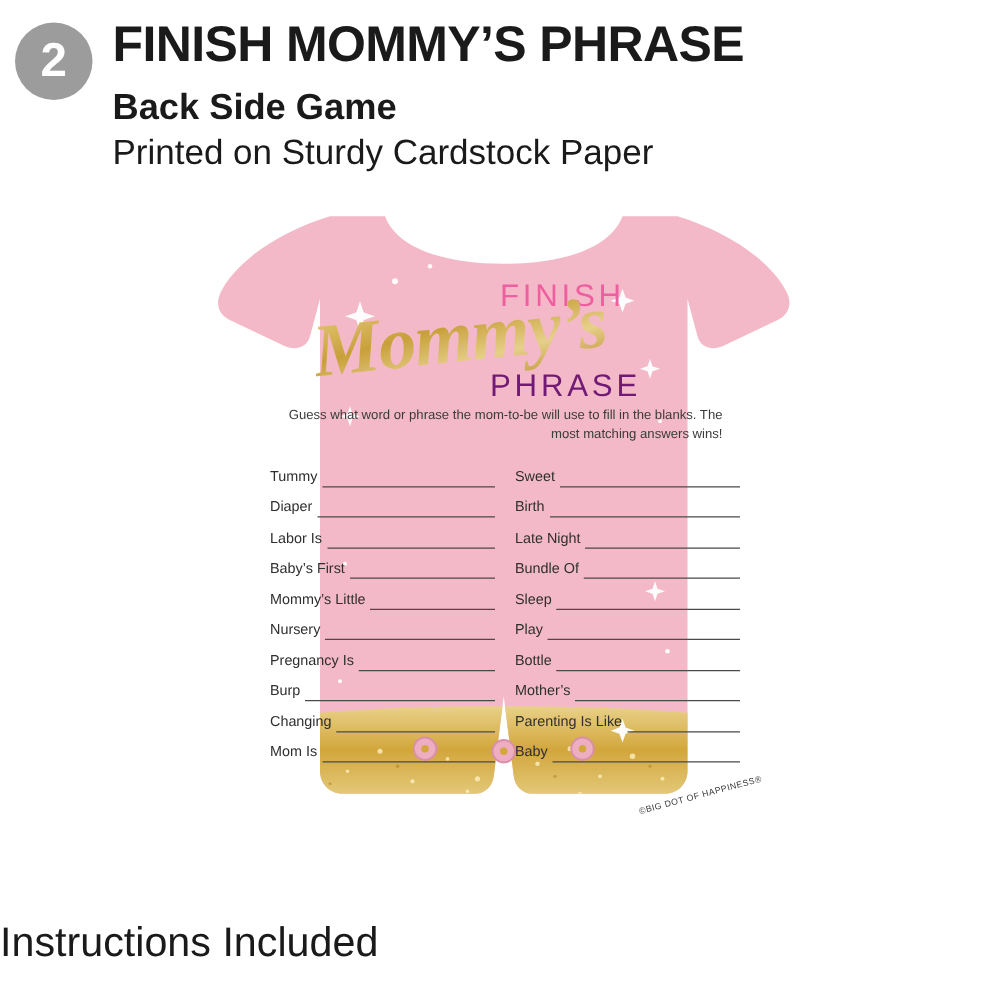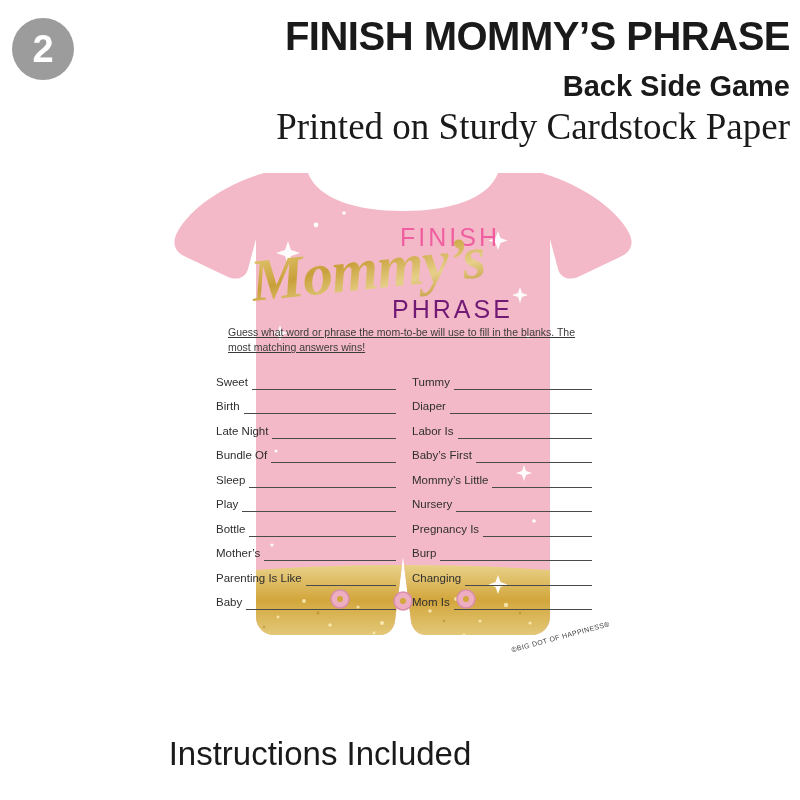--- a/index.html
+++ b/index.html
@@ -38,49 +38,48 @@
     display: flex;
     align-items: center;
     justify-content: center;
     font-family: "Liberation Sans", sans-serif;
   }
   .header-text {
     position: absolute;
     left: 90px;
     top: 0;
     width: 700px;
-    text-align: right;
+    text-align: left;
   }
   .header-title {
     font-size: 40px;
     font-weight: bold;
     letter-spacing: -0.5px;
     line-height: 1.1;
     margin-top: 6px;
     white-space: nowrap;
   }
   .header-sub1 {
     font-size: 29px;
     line-height: 1.25;
     margin-top: 10px;
     font-weight: bold;
   }
   .header-sub2 {
-    font-size: 37px;
+    font-size: 28px;
     line-height: 1.25;
-    font-family: Liberation Serif, serif;
   }
 
   
   .footer {
     position: absolute;
     left: 0;
     bottom: 24px;
     width: 640px;
-    text-align: center;
+    text-align: left;
   }
   .footer-l1, .footer-l2 {
     font-size: 33px;
     line-height: 1.32;
   }
 
   
   .card-wrap {
     position: absolute;
     left: 168px;
@@ -148,25 +147,24 @@
     letter-spacing: 3px;
     color: #701a75;
     text-align: center;
   }
 
   .instructions {
     position: absolute;
     left: 60px;
     top: 160px;
     width: 350px;
-    text-align: left;
+    text-align: right;
     font-size: 10.5px;
     line-height: 1.45;
     color: #3b3b3b;
-    text-decoration: underline;
   }
 
   
   .columns {
     position: absolute;
     left: 48px;
     top: 200px;
     width: 376px;
     display: flex;
     justify-content: space-between;
@@ -358,99 +356,99 @@
       <div class="t-finish">FINISH</div>
       <div class="t-mommys">Mommy’s</div>
       <div class="t-phrase">PHRASE</div>
     </div>
 
     <div class="instructions">Guess what word or phrase the mom-to-be will use to fill in the blanks. The most matching answers wins!</div>
 
     <div class="columns">
       <div class="col">
         <div class="prompt-row">
-            <span class="prompt-label">Sweet</span>
-            <span class="prompt-line"></span>
-          </div>
-        <div class="prompt-row">
-            <span class="prompt-label">Birth</span>
-            <span class="prompt-line"></span>
-          </div>
-        <div class="prompt-row">
-            <span class="prompt-label">Late Night</span>
-            <span class="prompt-line"></span>
-          </div>
-        <div class="prompt-row">
-            <span class="prompt-label">Bundle Of</span>
-            <span class="prompt-line"></span>
-          </div>
-        <div class="prompt-row">
-            <span class="prompt-label">Sleep</span>
-            <span class="prompt-line"></span>
-          </div>
-        <div class="prompt-row">
-            <span class="prompt-label">Play</span>
-            <span class="prompt-line"></span>
-          </div>
-        <div class="prompt-row">
-            <span class="prompt-label">Bottle</span>
-            <span class="prompt-line"></span>
-          </div>
-        <div class="prompt-row">
-            <span class="prompt-label">Mother’s</span>
-            <span class="prompt-line"></span>
-          </div>
-        <div class="prompt-row">
-            <span class="prompt-label">Parenting Is Like</span>
-            <span class="prompt-line"></span>
-          </div>
-        <div class="prompt-row">
-            <span class="prompt-label">Baby</span>
+            <span class="prompt-label">Tummy</span>
+            <span class="prompt-line"></span>
+          </div>
+        <div class="prompt-row">
+            <span class="prompt-label">Diaper</span>
+            <span class="prompt-line"></span>
+          </div>
+        <div class="prompt-row">
+            <span class="prompt-label">Labor Is</span>
+            <span class="prompt-line"></span>
+          </div>
+        <div class="prompt-row">
+            <span class="prompt-label">Baby’s First</span>
+            <span class="prompt-line"></span>
+          </div>
+        <div class="prompt-row">
+            <span class="prompt-label">Mommy’s Little</span>
+            <span class="prompt-line"></span>
+          </div>
+        <div class="prompt-row">
+            <span class="prompt-label">Nursery</span>
+            <span class="prompt-line"></span>
+          </div>
+        <div class="prompt-row">
+            <span class="prompt-label">Pregnancy Is</span>
+            <span class="prompt-line"></span>
+          </div>
+        <div class="prompt-row">
+            <span class="prompt-label">Burp</span>
+            <span class="prompt-line"></span>
+          </div>
+        <div class="prompt-row">
+            <span class="prompt-label">Changing</span>
+            <span class="prompt-line"></span>
+          </div>
+        <div class="prompt-row">
+            <span class="prompt-label">Mom Is</span>
             <span class="prompt-line"></span>
           </div>
       </div>
       <div class="col">
         <div class="prompt-row">
-            <span class="prompt-label">Tummy</span>
-            <span class="prompt-line"></span>
-          </div>
-        <div class="prompt-row">
-            <span class="prompt-label">Diaper</span>
-            <span class="prompt-line"></span>
-          </div>
-        <div class="prompt-row">
-            <span class="prompt-label">Labor Is</span>
-            <span class="prompt-line"></span>
-          </div>
-        <div class="prompt-row">
-            <span class="prompt-label">Baby’s First</span>
-            <span class="prompt-line"></span>
-          </div>
-        <div class="prompt-row">
-            <span class="prompt-label">Mommy’s Little</span>
-            <span class="prompt-line"></span>
-          </div>
-        <div class="prompt-row">
-            <span class="prompt-label">Nursery</span>
-            <span class="prompt-line"></span>
-          </div>
-        <div class="prompt-row">
-            <span class="prompt-label">Pregnancy Is</span>
-            <span class="prompt-line"></span>
-          </div>
-        <div class="prompt-row">
-            <span class="prompt-label">Burp</span>
-            <span class="prompt-line"></span>
-          </div>
-        <div class="prompt-row">
-            <span class="prompt-label">Changing</span>
-            <span class="prompt-line"></span>
-          </div>
-        <div class="prompt-row">
-            <span class="prompt-label">Mom Is</span>
+            <span class="prompt-label">Sweet</span>
+            <span class="prompt-line"></span>
+          </div>
+        <div class="prompt-row">
+            <span class="prompt-label">Birth</span>
+            <span class="prompt-line"></span>
+          </div>
+        <div class="prompt-row">
+            <span class="prompt-label">Late Night</span>
+            <span class="prompt-line"></span>
+          </div>
+        <div class="prompt-row">
+            <span class="prompt-label">Bundle Of</span>
+            <span class="prompt-line"></span>
+          </div>
+        <div class="prompt-row">
+            <span class="prompt-label">Sleep</span>
+            <span class="prompt-line"></span>
+          </div>
+        <div class="prompt-row">
+            <span class="prompt-label">Play</span>
+            <span class="prompt-line"></span>
+          </div>
+        <div class="prompt-row">
+            <span class="prompt-label">Bottle</span>
+            <span class="prompt-line"></span>
+          </div>
+        <div class="prompt-row">
+            <span class="prompt-label">Mother’s</span>
+            <span class="prompt-line"></span>
+          </div>
+        <div class="prompt-row">
+            <span class="prompt-label">Parenting Is Like</span>
+            <span class="prompt-line"></span>
+          </div>
+        <div class="prompt-row">
+            <span class="prompt-label">Baby</span>
             <span class="prompt-line"></span>
           </div>
       </div>
     </div>
 
     <div class="brand">©BIG DOT OF HAPPINESS®</div>
   </div>
 </div>
 
 <div class="footer">

